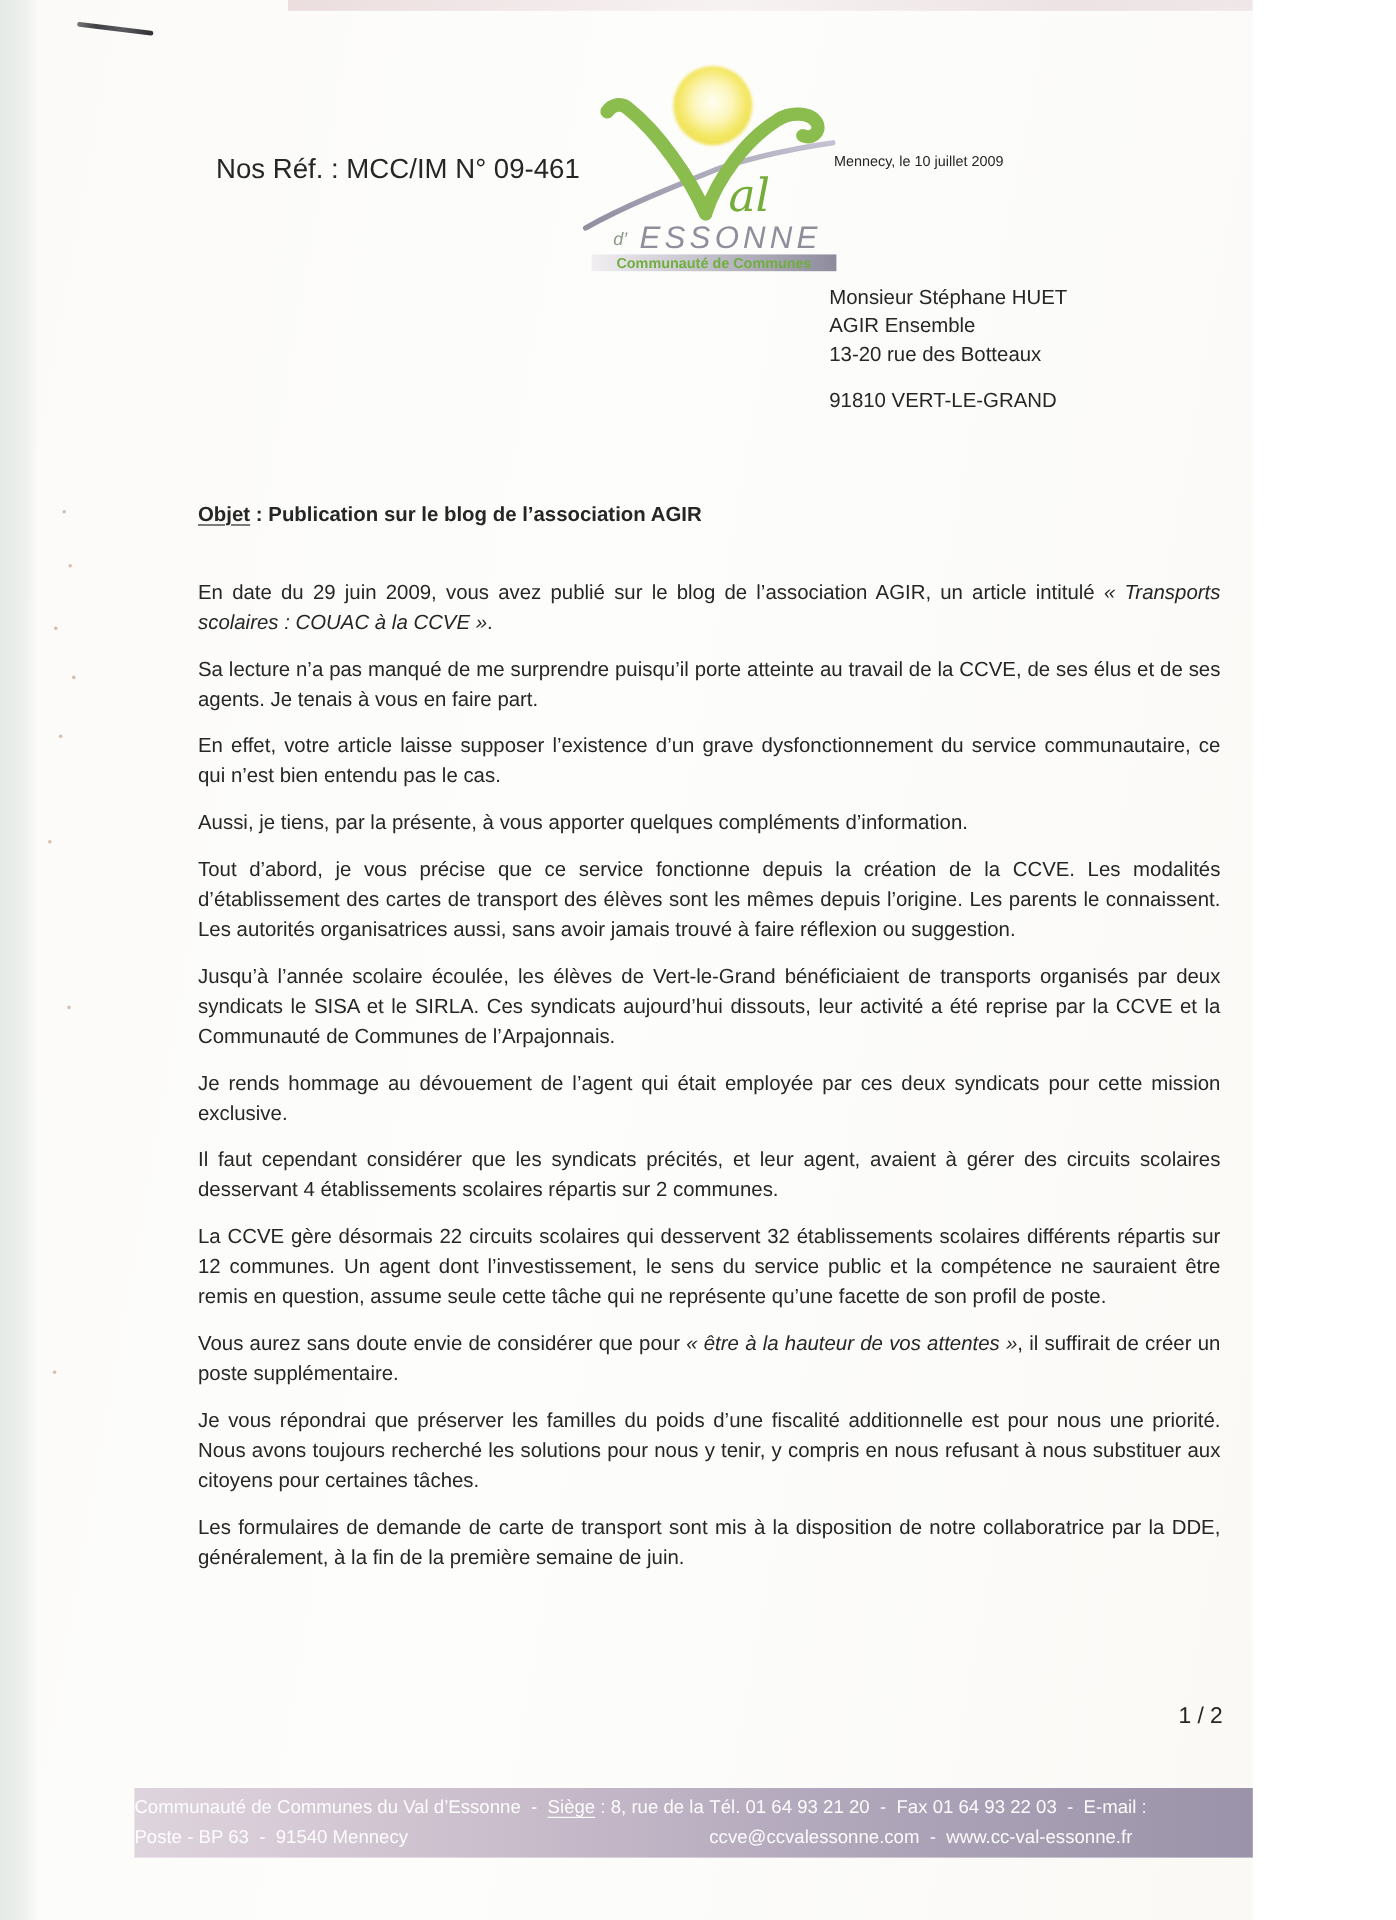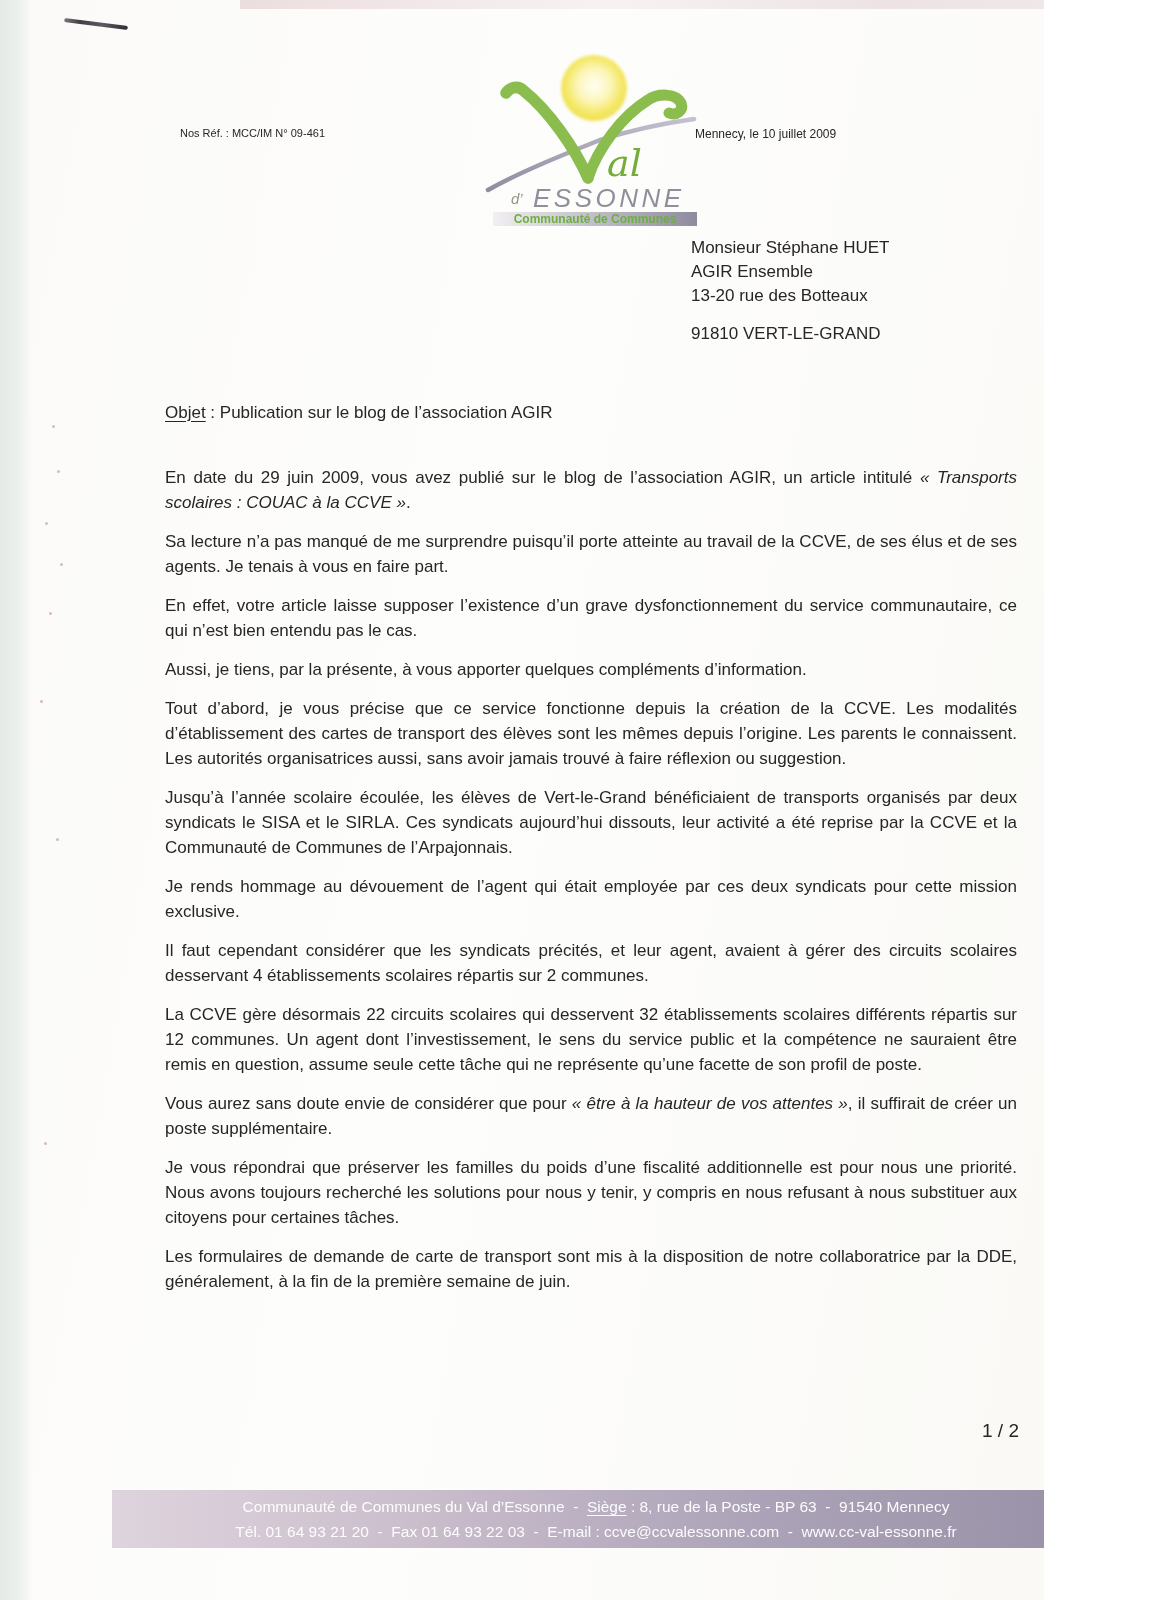--- a/index.html
+++ b/index.html
@@ -16,36 +16,36 @@
   .staple{position:absolute;left:64px;top:22px;width:64px;height:4px;border-radius:3px;
     transform:rotate(7deg);
     background:linear-gradient(90deg,#77777b,#3f3f43 25%,#5a5a60 60%,#2e2e32);}
   .edge-right-line{position:absolute;left:1156px;top:1380px;width:2px;height:220px;
     background:linear-gradient(180deg,rgba(160,160,160,0) 0%,#a8a8ab 25%,#909094 80%,#2c2c30 96%,#1d1d20 100%);}
   .margin-mark{position:absolute;left:1128px;top:481px;width:11px;height:3px;border-radius:2px;
     background:#4c4c50;transform:rotate(-12deg);}
   .speckle{position:absolute;width:3px;height:3px;border-radius:50%;background:#b98c72;opacity:.55;}
   
   .logo{position:absolute;left:480px;top:50px;width:230px;height:180px;}
-  .ref{position:absolute;left:180px;top:127px;font-size:11px;}
+  .ref{position:absolute;left:180px;top:127px;font-size:23px;}
   .dateline{position:absolute;left:695px;top:127px;font-size:12px;}
   .recipient{position:absolute;left:691px;top:236px;font-size:17px;line-height:24px;}
   .recipient .city{margin-top:14px;}
   
   .letterbody{position:absolute;left:165px;top:400px;width:852px;font-size:17px;line-height:25px;text-align:justify;}
-  .subject{margin:0 0 40px 0;text-align:left;}
+  .subject{margin:16px 0 40px 0;text-align:left;font-weight:bold;}
   .salutation{margin:0 0 19px 0;text-align:left;}
   .para{margin:0 0 14px 0;}
   .italic{font-style:italic;}
   .u{text-decoration:underline;text-underline-offset:3px;}
   .pagenum{position:absolute;left:982px;top:1420px;font-size:19px;white-space:pre;}
   
   .footer{position:absolute;left:112px;top:1490px;width:968px;height:58px;
     background:linear-gradient(90deg,#ded4dd 0%,#cdc0ce 28%,#aba2b7 68%,#9991a7 100%);
-    display:flex;flex-direction:column;justify-content:center;align-items:center;
+    display:flex;flex-direction:row;justify-content:center;align-items:center;
     color:rgba(255,255,255,.96);font-size:15.5px;line-height:25px;}
   .fline{white-space:pre-wrap;}
 </style>
 </head>
 <body>
 
 <div class="page">
 
   <div class="edge-left"></div>
   <div class="top-tint"></div>

